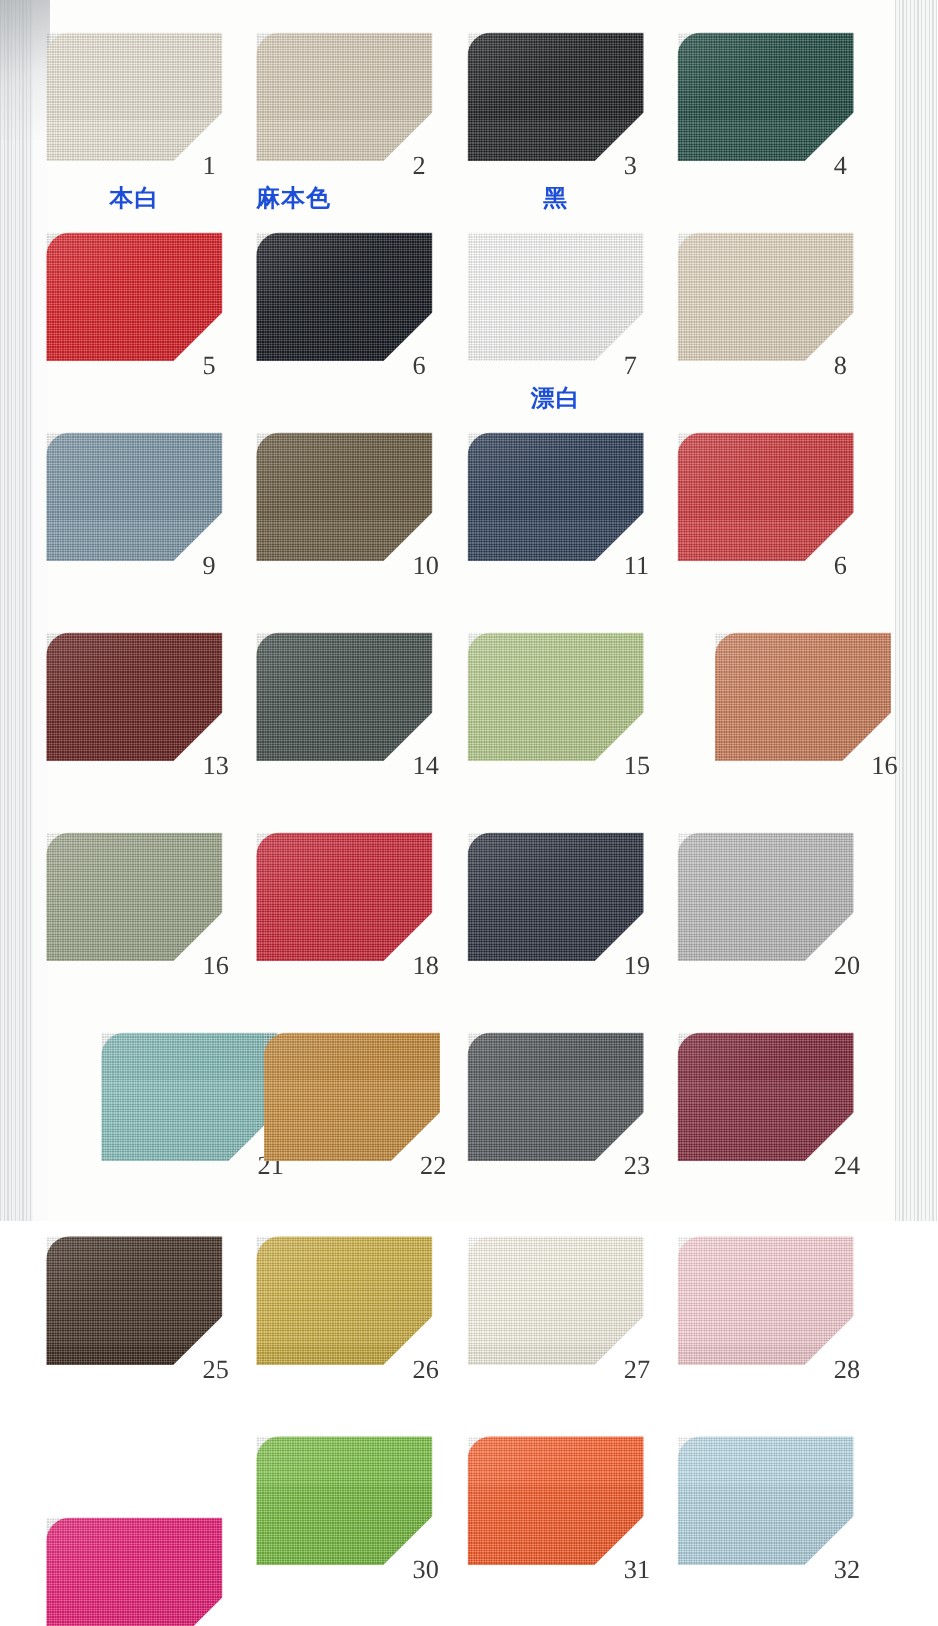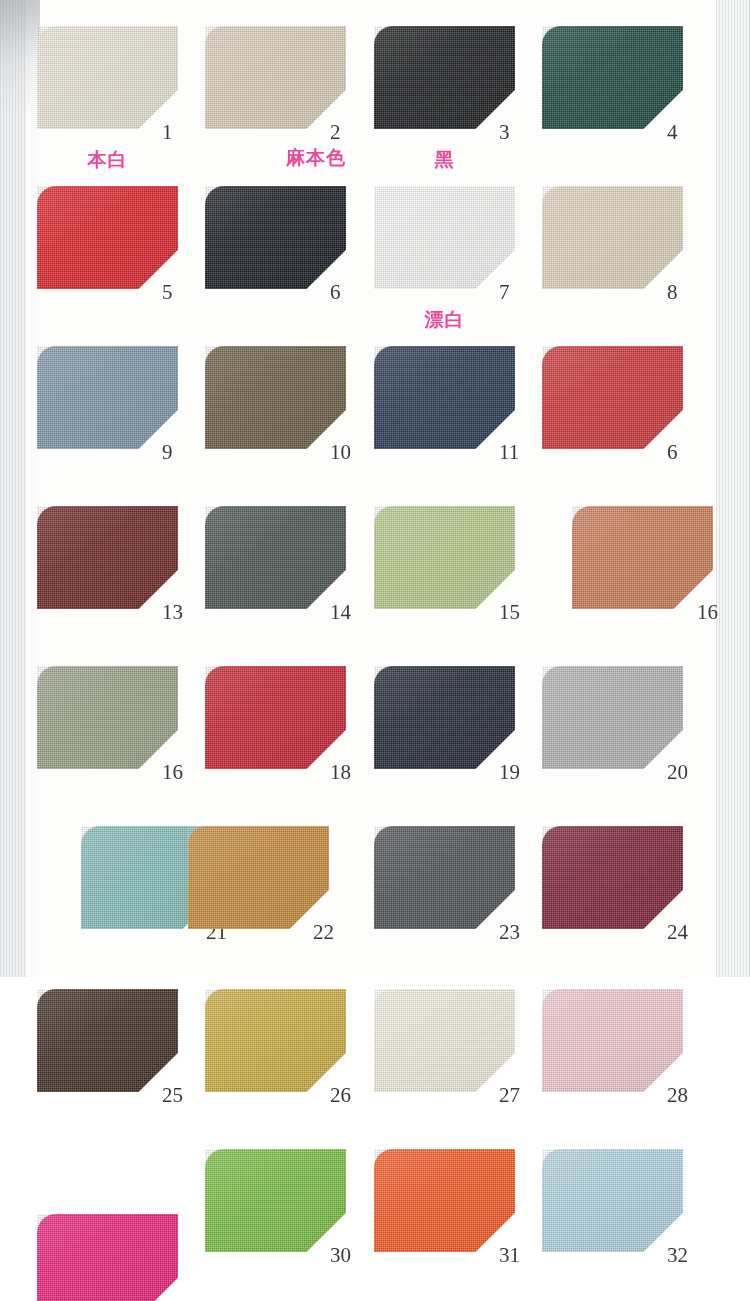--- a/index.html
+++ b/index.html
@@ -121,21 +121,21 @@
     color: #3a3a3a;
     line-height: 1;
     white-space: nowrap;
   }
 
   .swatch-name {
     position: absolute;
     font-family: "DejaVu Sans", "Liberation Sans", sans-serif;
     font-size: 19px;
     font-weight: 700;
-    color: #ec4899;
+    color: #1d4ed8;
     line-height: 1;
     white-space: nowrap;
     letter-spacing: 1px;
   }
 </style>
 </head>
 <body>
 
 <div id="chart">
 
@@ -150,21 +150,21 @@
 
   <div id="swatch-layer">
       <div class="swatch-cell" style="left: 37px; top: 26px; width: 193px; height: 153px;">
         <div class="swatch" title="1" style="width: 141px; height: 103px; background-color: rgb(239, 233, 218);"></div>
         <div class="swatch-number" style="left: 125px; top: 96px;">1</div>
         <div class="swatch-name" style="left: 0px; top: 124px; width: 141px; text-align: center;">本白</div>
       </div>
       <div class="swatch-cell" style="left: 205px; top: 26px; width: 193px; height: 153px;">
         <div class="swatch" title="2" style="width: 141px; height: 103px; background-color: rgb(222, 210, 189);"></div>
         <div class="swatch-number" style="left: 125px; top: 96px;">2</div>
-        <div class="swatch-name" style="left: 0px; top: 124px; width: 141px; text-align: right; font-family: Liberation Mono, monospace;">麻本色</div>
+        <div class="swatch-name" style="left: 0px; top: 124px; width: 141px; text-align: left;">麻本色</div>
       </div>
       <div class="swatch-cell" style="left: 374px; top: 26px; width: 193px; height: 153px;">
         <div class="swatch" title="3" style="width: 141px; height: 103px; background-color: rgb(22, 24, 26);"></div>
         <div class="swatch-number" style="left: 125px; top: 96px;">3</div>
         <div class="swatch-name" style="left: 0px; top: 124px; width: 141px; text-align: center;">黑</div>
       </div>
       <div class="swatch-cell" style="left: 542px; top: 26px; width: 193px; height: 153px;">
         <div class="swatch" title="4" style="width: 141px; height: 103px; background-color: rgb(24, 69, 60);"></div>
         <div class="swatch-number" style="left: 125px; top: 96px;">4</div>
       </div>
@@ -230,21 +230,21 @@
         <div class="swatch-number" style="left: 125px; top: 96px;">19</div>
       </div>
       <div class="swatch-cell" style="left: 542px; top: 666px; width: 193px; height: 153px;">
         <div class="swatch" title="20" style="width: 141px; height: 103px; background-color: rgb(180, 180, 181);"></div>
         <div class="swatch-number" style="left: 125px; top: 96px;">20</div>
       </div>
       <div class="swatch-cell" style="left: 37px; top: 826px; width: 193px; height: 153px; margin-left: 44px;">
         <div class="swatch" title="21" style="width: 141px; height: 103px; background-color: rgb(134, 192, 189);"></div>
         <div class="swatch-number" style="left: 125px; top: 96px;">21</div>
       </div>
-      <div class="swatch-cell" style="left: 188px; top: 826px; width: 193px; height: 153px;">
+      <div class="swatch-cell" style="left: 211px; top: 826px; width: 193px; height: 153px;">
         <div class="swatch" title="22" style="width: 141px; height: 103px; background-color: rgb(200, 139, 56);"></div>
         <div class="swatch-number" style="left: 125px; top: 96px;">22</div>
       </div>
       <div class="swatch-cell" style="left: 374px; top: 826px; width: 193px; height: 153px;">
         <div class="swatch" title="23" style="width: 141px; height: 103px; background-color: rgb(75, 79, 82);"></div>
         <div class="swatch-number" style="left: 125px; top: 96px;">23</div>
       </div>
       <div class="swatch-cell" style="left: 542px; top: 826px; width: 193px; height: 153px;">
         <div class="swatch" title="24" style="width: 141px; height: 103px; background-color: rgb(124, 31, 51);"></div>
         <div class="swatch-number" style="left: 125px; top: 96px;">24</div>

